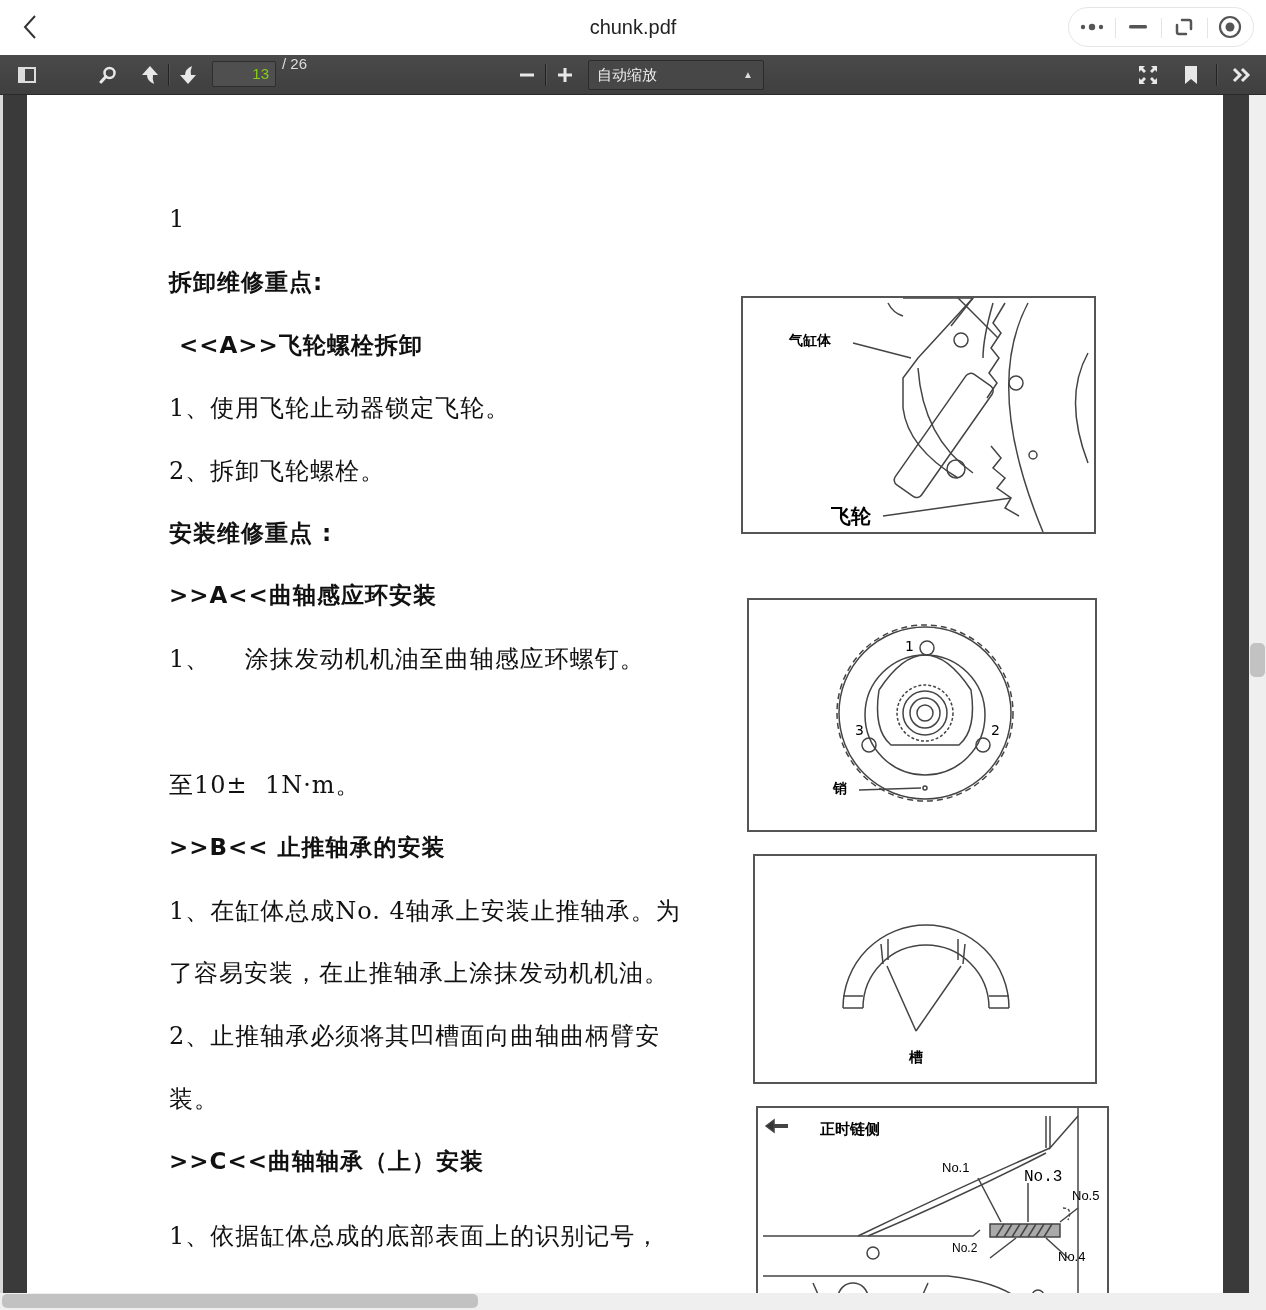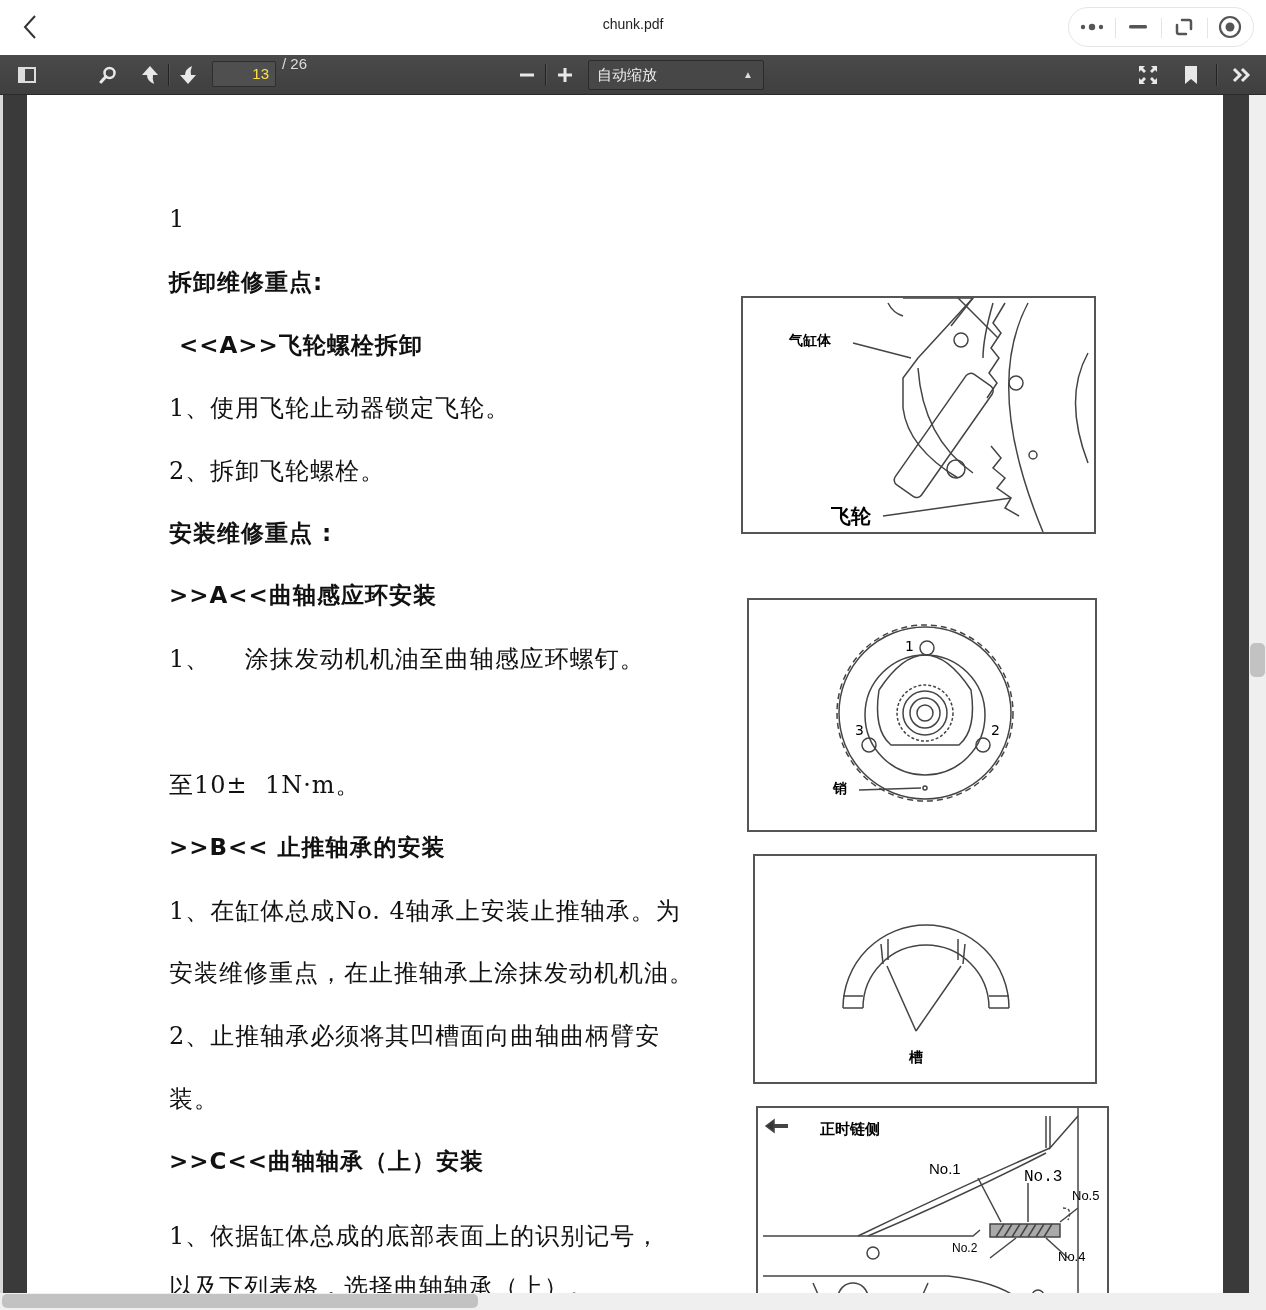--- a/index.html
+++ b/index.html
@@ -1,26 +1,26 @@
 <!DOCTYPE html>
 <html><head>
 <meta charset="utf-8">
 <style>
   * { box-sizing: border-box; margin: 0; padding: 0; }
   html, body { width: 1266px; height: 1310px; overflow: hidden; background: #ffffff; font-family: "Liberation Sans", "DejaVu Sans", sans-serif; }
   .titlebar { position: absolute; left: 0; top: 0; width: 1266px; height: 55px; background: #ffffff; }
   .back-btn { position: absolute; left: 16px; top: 12px; width: 30px; height: 30px; cursor: pointer; }
-  .title { position: absolute; left: 0; right: 0; top: 16px; text-align: center; font-size: 14px; color: #222; }
+  .title { position: absolute; left: 0; right: 0; top: 16px; text-align: center; font-size: 20px; color: #222; }
   .capsule { position: absolute; left: 1068px; top: 7px; width: 186px; height: 40px; border: 1px solid #e6e6e6; border-radius: 20px; display: flex; align-items: center; background: #fff; }
   .capsule .cbtn { flex: 1; height: 100%; display: flex; align-items: center; justify-content: center; cursor: pointer; position: relative; }
   .capsule .cbtn + .cbtn::before { content: ""; position: absolute; left: 0; top: 10px; height: 20px; width: 1px; background: #e4e4e4; }
   .toolbar { position: absolute; left: 0; top: 55px; width: 1266px; height: 40px; background: linear-gradient(#4a4a4a, #3f3f3f); border-bottom: 1px solid #2a2a2a; }
   .tb-icon { position: absolute; top: 8px; width: 24px; height: 24px; display: flex; align-items: center; justify-content: center; cursor: pointer; }
   .tb-sep { position: absolute; top: 9px; width: 1px; height: 22px; background: #222; box-shadow: 1px 0 0 rgba(255,255,255,0.08); }
-  .page-input { position: absolute; left: 212px; top: 6px; width: 64px; height: 26px; background: #4f4f4f; border: 1px solid #2e2e2e; border-radius: 2px; color: #fde047; font-size: 15px; text-align: right; padding-right: 6px; line-height: 24px; font-family: "Liberation Sans", sans-serif; }
+  .page-input { position: absolute; left: 212px; top: 6px; width: 64px; height: 26px; background: #4f4f4f; border: 1px solid #2e2e2e; border-radius: 2px; color: #84cc16; font-size: 15px; text-align: right; padding-right: 6px; line-height: 24px; font-family: "Liberation Sans", sans-serif; }
   .page-total { position: absolute; left: 282px; top: 0; color: #ddd; font-size: 15px; }
   .zoom-select { position: absolute; left: 588px; top: 5px; width: 176px; height: 30px; background: #474747; border: 1px solid #2b2b2b; border-radius: 2px; color: #eee; font-size: 15px; line-height: 28px; padding-left: 8px; cursor: pointer; }
   .zoom-select .arrows { position: absolute; right: 10px; top: 0; font-size: 10px; color: #ddd; line-height: 28px; }
   .viewer { position: absolute; left: 0; top: 95px; width: 1266px; height: 1215px; background: #3a3a3a; overflow: hidden; }
   .left-edge { position: absolute; left: 0; top: 0; width: 3px; height: 100%; background: #d8d8d8; }
   .page { position: absolute; left: 27px; top: 0; width: 1196px; height: 1215px; background: #ffffff; }
   .vscroll { position: absolute; left: 1249px; top: 0; width: 17px; height: 1215px; background: #efefef; }
   .vthumb { position: absolute; left: 1px; top: 548px; width: 15px; height: 34px; background: #c2c2c2; border-radius: 5px; cursor: pointer; }
   .hscroll { position: absolute; left: 0; top: 1293px; width: 1266px; height: 17px; background: #efefef; }
   .hthumb { position: absolute; left: 2px; top: 1px; width: 476px; height: 14px; background: #c2c2c2; border-radius: 5px; cursor: pointer; }
@@ -141,26 +141,25 @@
     <div class="txt b" style="left:142px; top:172px;">拆卸维修重点:</div>
     <div class="txt b" style="left:152px; top:235px;">&lt;&lt;A&gt;&gt;飞轮螺栓拆卸</div>
     <div class="txt" style="left:142px; top:297px;">1、使用飞轮止动器锁定飞轮。</div>
     <div class="txt" style="left:142px; top:360px;">2、拆卸飞轮螺栓。</div>
     <div class="txt b" style="left:142px; top:423px;">安装维修重点 :</div>
     <div class="txt b" style="left:142px; top:485px;">&gt;&gt;A&lt;&lt;曲轴感应环安装</div>
     <div class="txt" style="left:142px; top:548px; white-space:pre;">1、    涂抹发动机机油至曲轴感应环螺钉。</div>
     <div class="txt" style="left:142px; top:674px; white-space:pre;">至10±  1N·m。</div>
     <div class="txt b" style="left:142px; top:737px;">&gt;&gt;B&lt;&lt; 止推轴承的安装</div>
     <div class="txt" style="left:142px; top:800px;">1、在缸体总成No. 4轴承上安装止推轴承。为</div>
-    <div class="txt" style="left:142px; top:862px;">安装维修重点，在止推轴承上涂抹发动机机油。</div>
+    <div class="txt" style="left:142px; top:862px;">了容易安装，在止推轴承上涂抹发动机机油。</div>
     <div class="txt" style="left:142px; top:925px;">2、止推轴承必须将其凹槽面向曲轴曲柄臂安</div>
     <div class="txt" style="left:142px; top:988px;">装。</div>
     <div class="txt b" style="left:142px; top:1051px;">&gt;&gt;C&lt;&lt;曲轴轴承（上）安装</div>
     <div class="txt" style="left:142px; top:1113px;margin-top:12px;">1、依据缸体总成的底部表面上的识别记号，</div>
-    <div class="txt" style="left:142px; top:1176px;">以及下列表格，选择曲轴轴承（上）。</div>
 
     <div class="fig" style="left:714px; top:181px; width:355px; height:238px;">
       <svg width="351" height="234" viewBox="0 0 351 234">
         <g fill="none" stroke="#444" stroke-width="1.5">
           <path d="M145 5 Q150 15 160 18"></path>
           <path d="M160 0 L230 0 L175 60 L160 80 L160 110 Q165 150 215 180"></path>
           <path d="M175 70 Q180 140 230 175"></path>
           <path d="M215 0 L255 40"></path>
           <circle cx="218" cy="42" r="7"></circle>
           <path d="M230 0 L208 28"></path>
@@ -239,21 +238,21 @@
           <path d="M238 129 L246 116 M246 129 L254 116 M254 129 L262 116 M262 129 L270 116 M270 129 L278 116 M278 129 L286 116 M286 129 L294 116"></path>
           <path d="M220 70 L243 114"></path>
           <path d="M270 75 L270 114"></path>
           <path d="M320 100 L302 114"></path>
           <path d="M232 150 L258 130"></path>
           <path d="M310 150 L288 130"></path>
           <path d="M305 100 Q315 100 310 112" stroke-dasharray="3 2"></path>
         </g>
       </svg>
       <div style="position:absolute; left:62px; top:12px; font-size:15px; font-weight:bold; font-family:'DejaVu Sans',sans-serif;">正时链侧</div>
-      <div style="position:absolute; left:171px; top:52px; font-size:15px; font-family:'Liberation Sans',sans-serif;text-align:right;">No.1</div>
+      <div style="position:absolute; left:184px; top:52px; font-size:13px; font-family:'Liberation Sans',sans-serif;text-align:right;">No.1</div>
       <div style="position:absolute; left:194px; top:133px; font-size:12px; font-family:'Liberation Sans',sans-serif;">No.2</div>
       <div style="position:absolute; left:266px; top:60px; font-size:16px; font-family:Liberation Mono, monospace;">No.3</div>
       <div style="position:absolute; left:300px; top:141px; font-size:13px; font-family:'Liberation Sans',sans-serif;">No.4</div>
       <div style="position:absolute; left:314px; top:80px; font-size:13px; font-family:'Liberation Sans',sans-serif;">No.5</div>
     </div>
 
   </div>
 
   <div class="vscroll">
     <div class="vthumb"></div>

